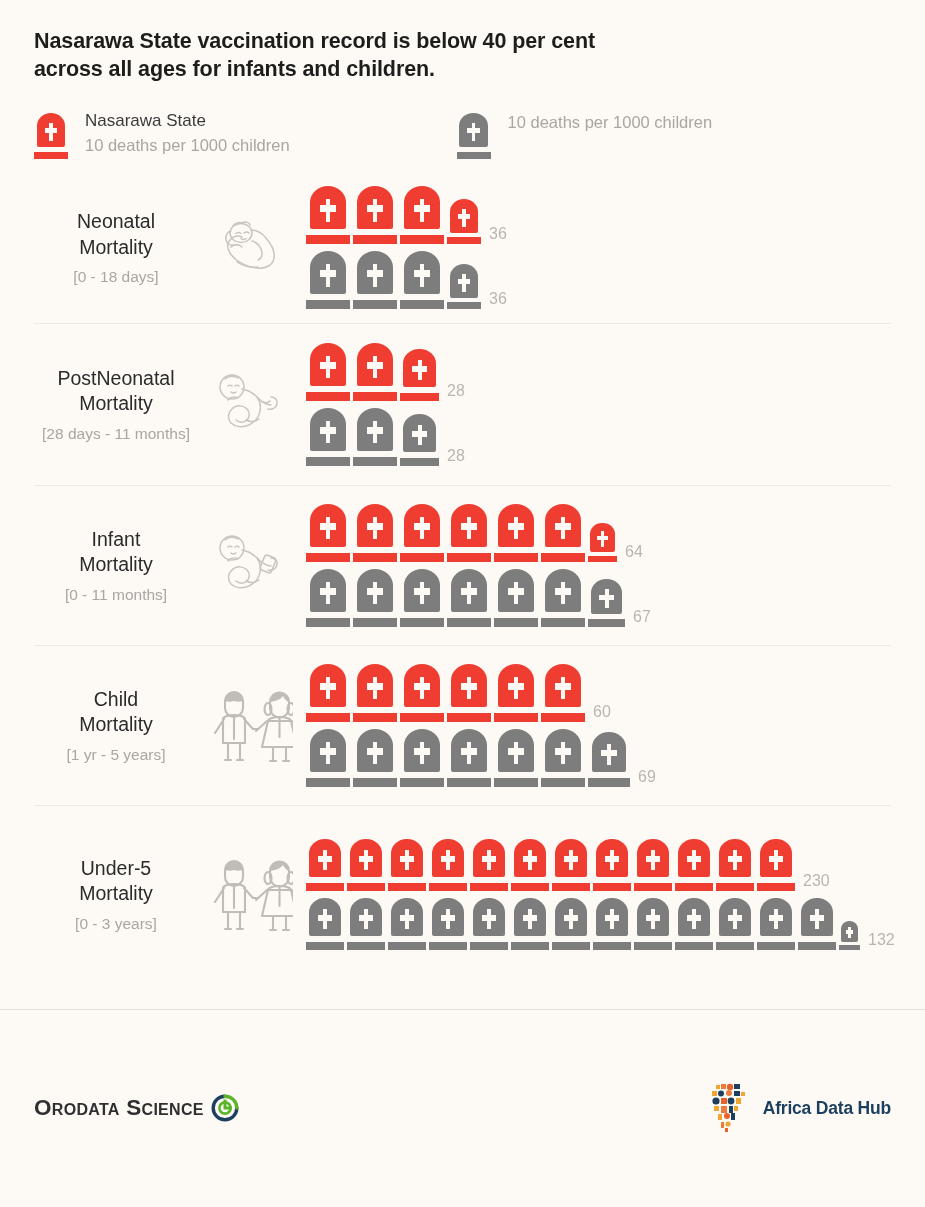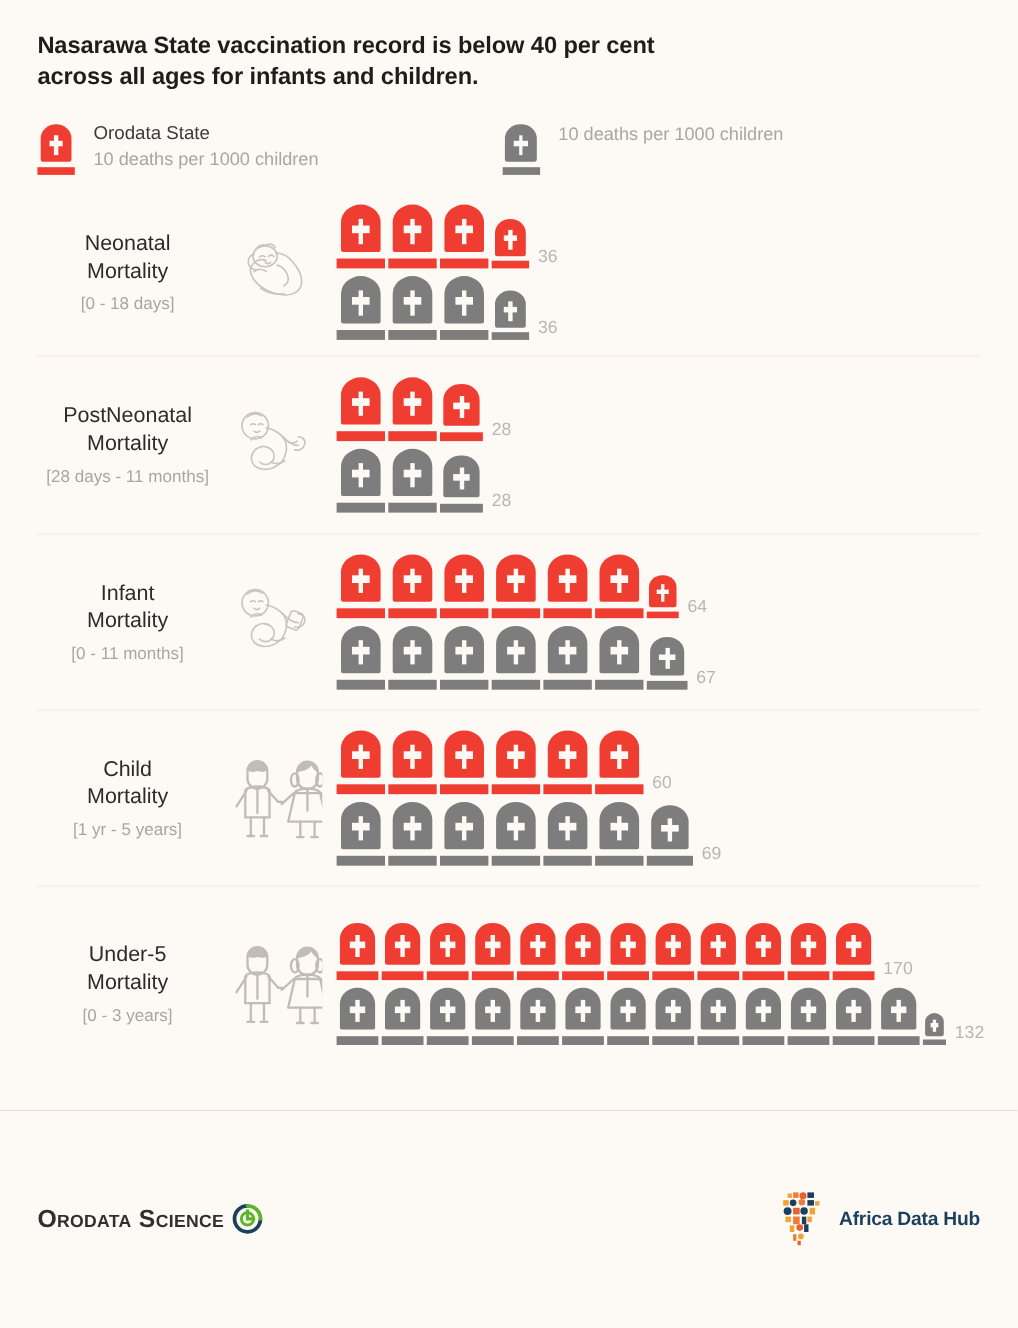--- a/index.html
+++ b/index.html
@@ -216,21 +216,21 @@
 
   <div class="legend">
     <div class="legend-item">
       <div class="legend-icon stone">
         <div class="stone-body" style="background:#ef3d32"></div>
         <div class="stone-cross-v"></div>
         <div class="stone-cross-h"></div>
         <div class="stone-base" style="background:#ef3d32"></div>
       </div>
       <div class="legend-text">
-        <div class="legend-label">Orodata State</div>
+        <div class="legend-label">Nasarawa State</div>
         <div class="legend-sub">10 deaths per 1000 children</div>
       </div>
     </div>
     <div class="legend-item national">
       <div class="legend-icon stone">
         <div class="stone-body" style="background:#7d7d7d"></div>
         <div class="stone-cross-v"></div>
         <div class="stone-cross-h"></div>
         <div class="stone-base" style="background:#7d7d7d"></div>
       </div>
@@ -736,21 +736,21 @@
                 <div class="stone-cross-h"></div>
                 <div class="stone-base" style="background:#ef3d32"></div>
               </div>
               <div class="stone" style="width: 38px; height: 52px;">
                 <div class="stone-body" style="background:#ef3d32"></div>
                 <div class="stone-cross-v"></div>
                 <div class="stone-cross-h"></div>
                 <div class="stone-base" style="background:#ef3d32"></div>
               </div>
             </div>
-            <span class="bar-value">170</span>
+            <span class="bar-value">230</span>
           </div>
           <div class="bar">
             <div class="bar-icons">
               <div class="stone" style="width: 38px; height: 52px;">
                 <div class="stone-body" style="background:#7d7d7d"></div>
                 <div class="stone-cross-v"></div>
                 <div class="stone-cross-h"></div>
                 <div class="stone-base" style="background:#7d7d7d"></div>
               </div>
               <div class="stone" style="width: 38px; height: 52px;">

